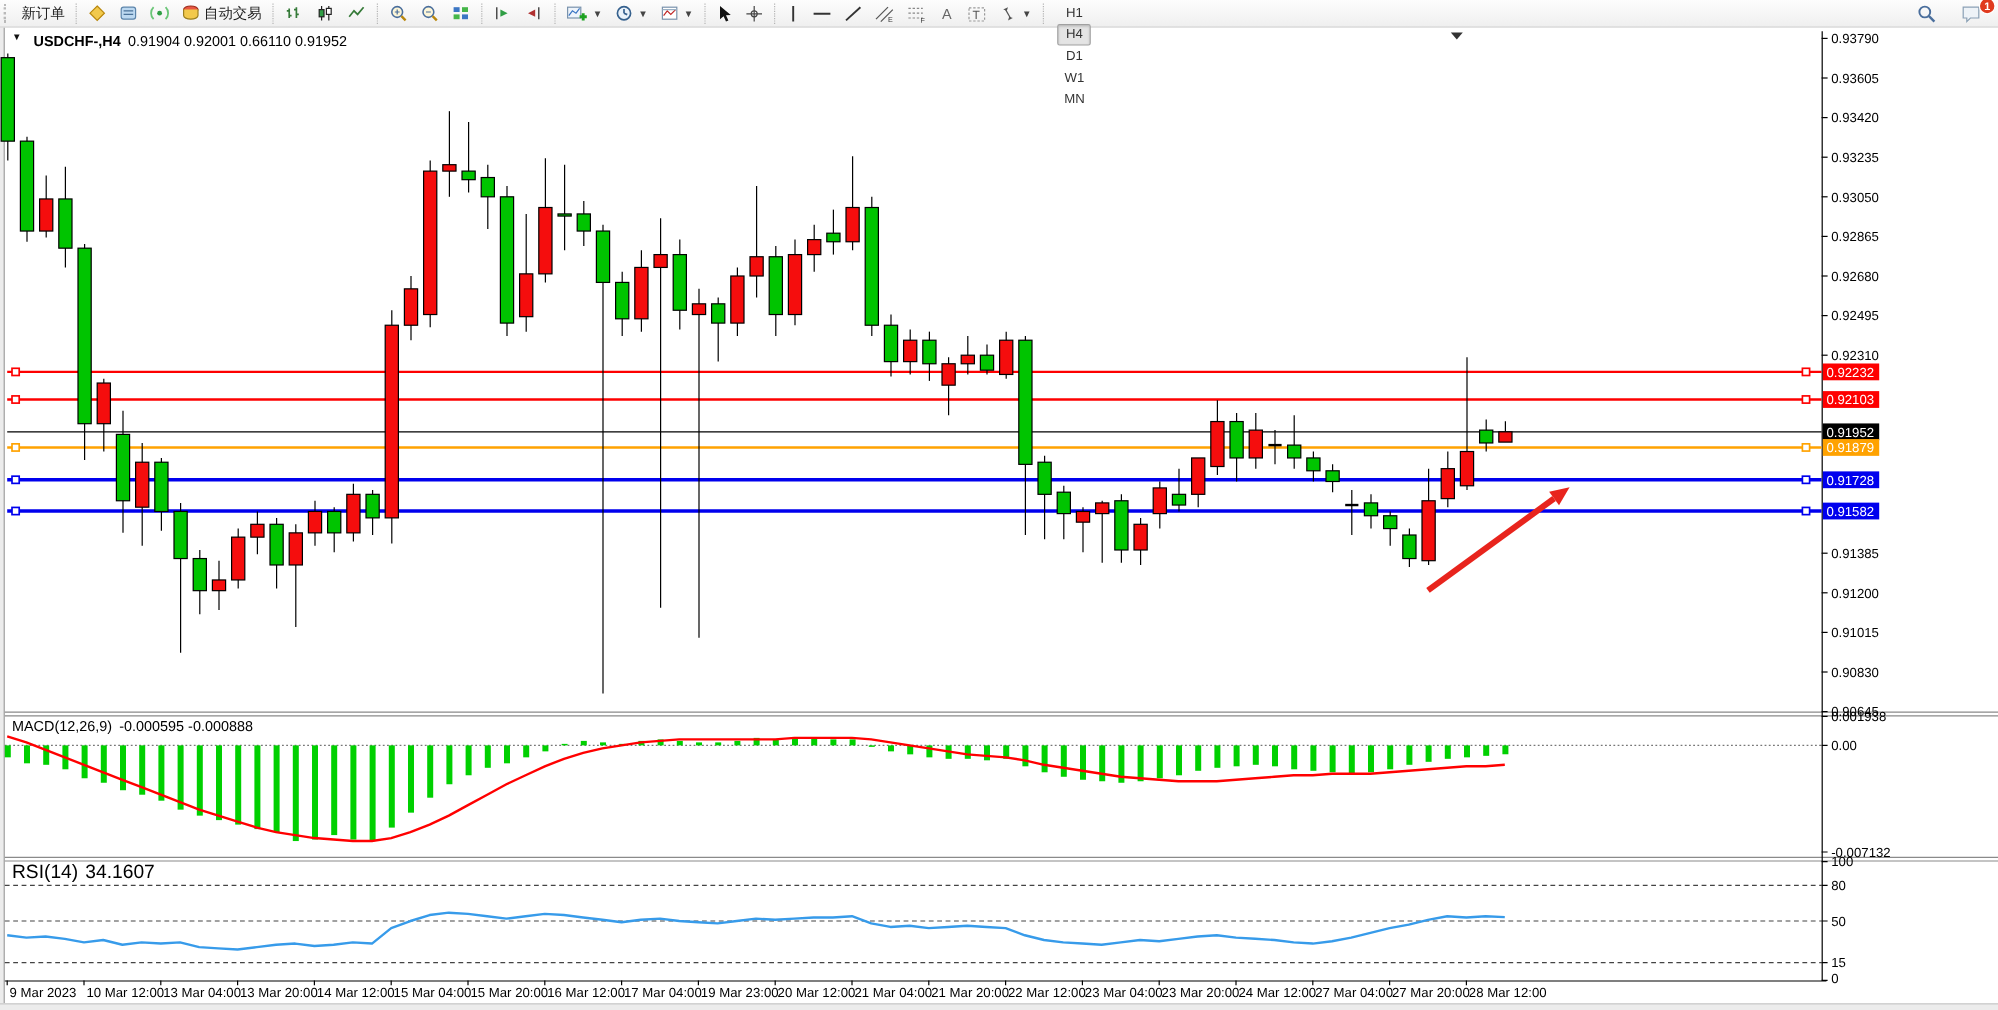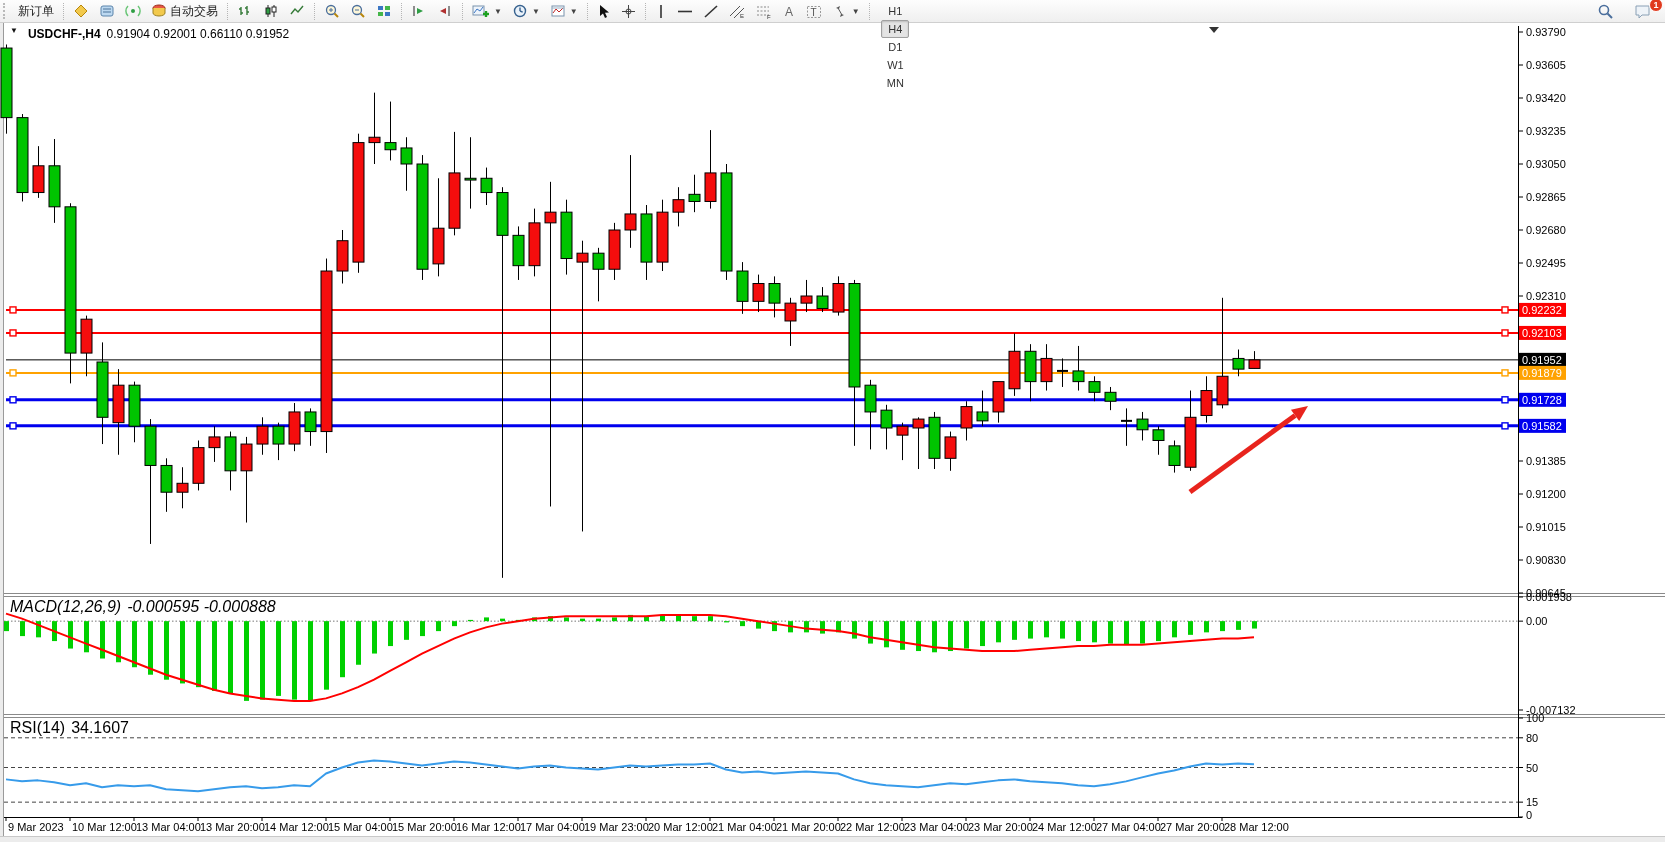--- a/index.html
+++ b/index.html
@@ -21,21 +21,21 @@
   .badge{position:absolute;top:-4px;right:-7px;background:#e03a1e;color:#fff;font-size:9px;
     min-width:12px;height:12px;border-radius:7px;display:flex;align-items:center;justify-content:center;
     border:1px solid #fff;font-weight:bold;}
   .bubble-wrap{position:relative;}
   
   #chart-svg{position:absolute;left:0;top:0;z-index:1;}
   .pane-label{position:absolute;z-index:3;font-size:12px;color:#000;display:flex;gap:6px;white-space:nowrap;}
   .chart-title{top:27px;left:10px;}
   .chart-title .sym{font-weight:bold;font-size:12px;}
   .dd-icon{font-size:8px;margin-right:4px;position:relative;top:-1px;color:#111;}
-  .macd-label{top:598px;left:10px;font-size:16px;font-style:italic;}
+  .macd-label{top:598px;left:10px;font-size:12px;}
   .rsi-label{top:719px;left:10px;font-size:16px;}
   svg text{font-family:"Liberation Sans",sans-serif;}
 </style>
 </head>
 <body>
 
 <div class="toolbar">
   <div class="tb-handle"></div>
   <div class="tb-btn">
     <span>新订单</span>

